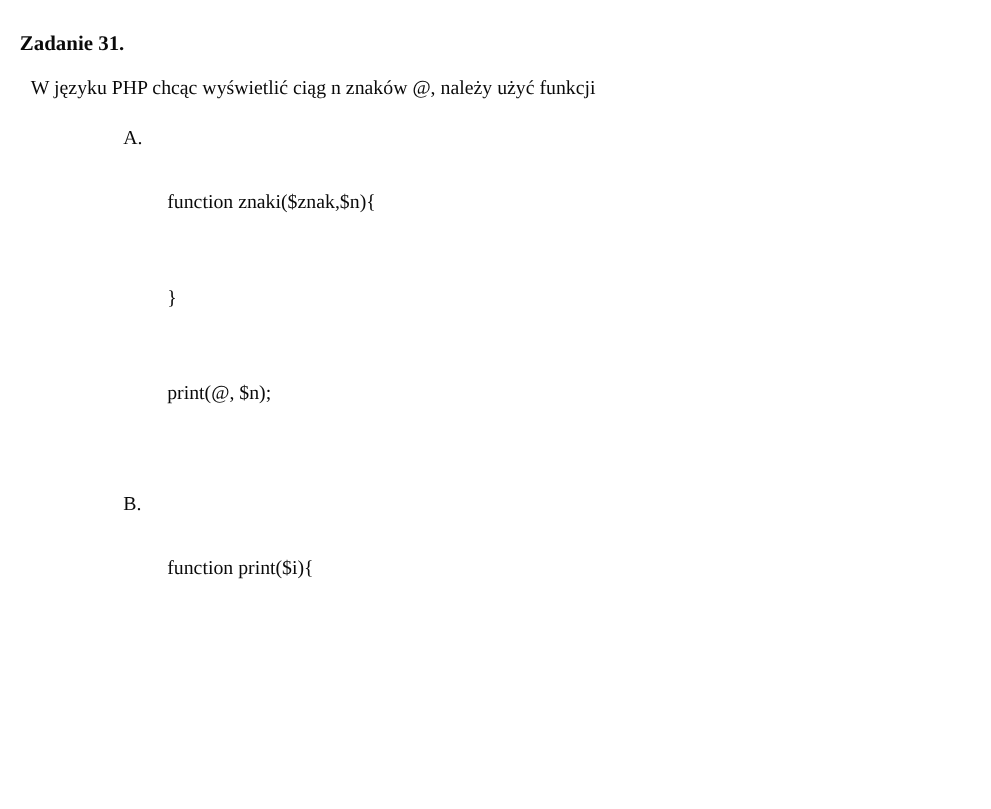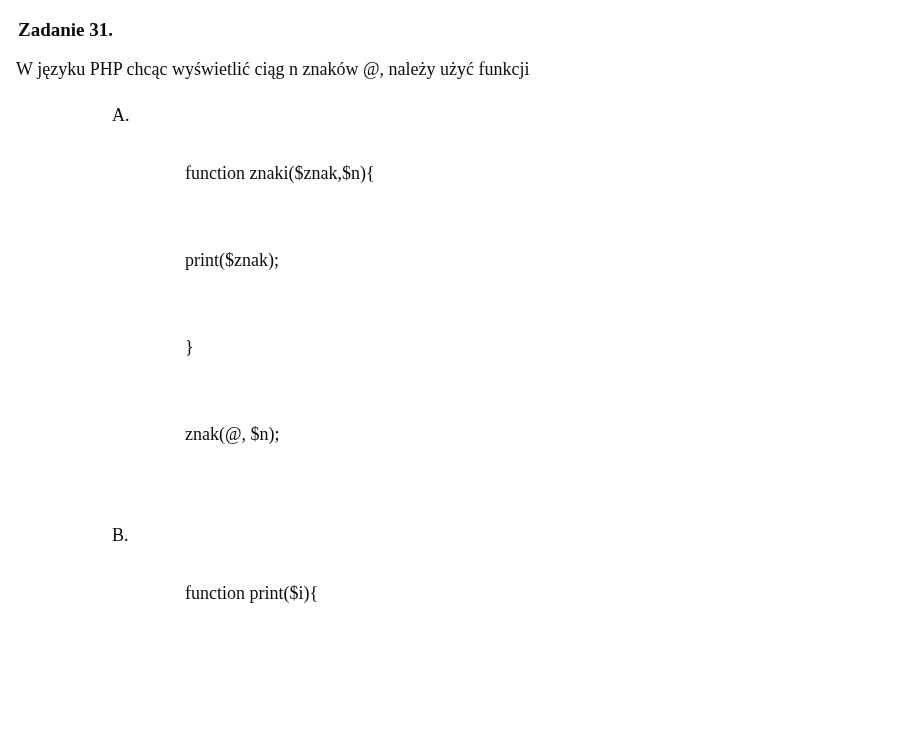--- a/index.html
+++ b/index.html
@@ -12,31 +12,31 @@
     height: 735px;
     font-family: "Liberation Serif", serif;
     color: #0a0a0a;
     overflow: hidden;
   }
   .page {
     position: relative;
     width: 725px;
     height: 735px;
     box-sizing: border-box;
-    padding: 10px 0 0 0;
+    padding: 20px 0 0 0;
   }
   .task-title {
     font-size: 19px;
     font-weight: bold;
     margin: 8px 0 0 18px;
     line-height: 1.25;
   }
   .task-stem {
     font-size: 18px;
-    margin: 16px 0 0 16px;
+    margin: 16px 0 0 28px;
     line-height: 1.3;
   }
   .answers {
     margin: 20px 0 0 0;
   }
   .answer {
     display: flex;
     align-items: flex-start;
     margin: 0 0 14px 0;
   }
@@ -46,21 +46,20 @@
     text-align: left;
     font-size: 18px;
     line-height: 29px;
     padding-left: 112px;
     box-sizing: content-box;
   }
   .answer-code {
     font-size: 18px;
     line-height: 29px;
     white-space: pre;
-    margin-left: 33px;
   }
   .code-line {
     font-size: 18px;
     line-height: 29px;
     white-space: pre;
   }
 </style>
 </head>
 <body>
 
@@ -69,23 +68,22 @@
   <div class="task-title">Zadanie 31.</div>
 
   <div class="task-stem">W języku PHP chcąc wyświetlić ciąg n znaków @, należy użyć funkcji</div>
 
   <div class="answers">
 
     <div class="answer">
       <div class="answer-letter">A.</div>
       <div class="answer-code">
         <div class="code-line">function znaki($znak,$n){</div>
-        <div class="code-line">print($znak);</div>
         <div class="code-line">}</div>
-        <div class="code-line">znak(@, $n);</div>
+        <div class="code-line">print(@, $n);</div>
       </div>
     </div>
 
     <div class="answer">
       <div class="answer-letter">B.</div>
       <div class="answer-code">
         <div class="code-line">function print($i){</div>
         
         
         

